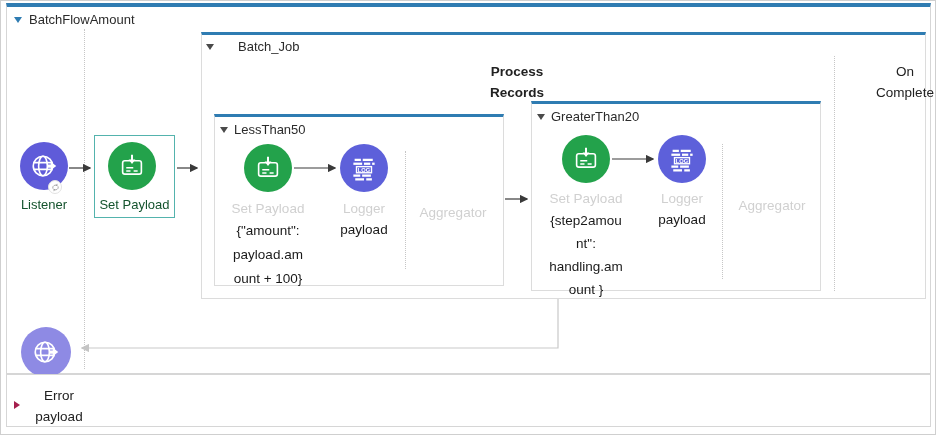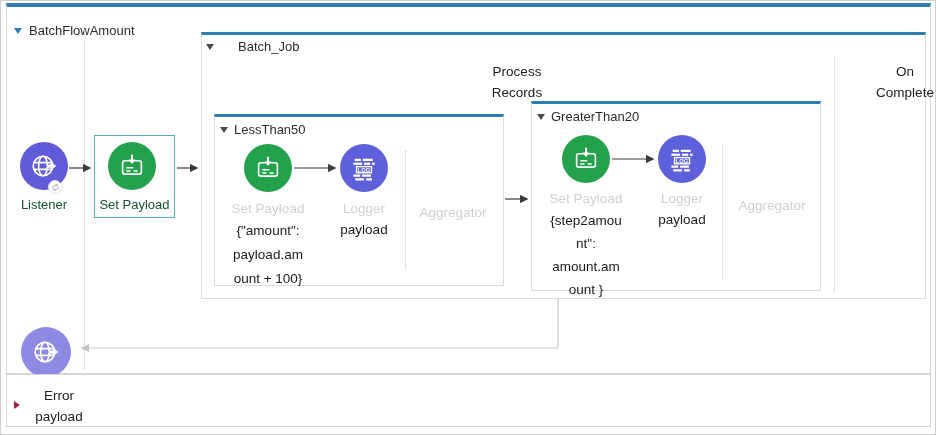--- a/index.html
+++ b/index.html
@@ -87,21 +87,21 @@
       <path d="M8.2 0.8l0.6 2.6-2.6 0.4z" fill="#9a9a9a"></path>
       <path d="M3.8 11.2l-0.6-2.6 2.6-0.4z" fill="#9a9a9a"></path>
     </symbol>
   </defs>
 </svg>
 
 <div class="canvas">
 
   <div class="abs flow-container"></div>
 
-  <div class="abs" style="left:13px;top:22px;display:flex;align-items:center;gap:7px;text-align:center;">
+  <div class="abs" style="left:13px;top:11px;display:flex;align-items:center;gap:7px;text-align:center;">
     <span class="tri-down blue"></span>
     <span class="scope-title">BatchFlowAmount</span>
   </div>
 
   <div class="abs dotted-v" style="left:83px;top:28px;height:340px;"></div>
 
   <div class="abs node-circle" style="left:19px;top:141px;background:#5f5bd9;">
     <svg viewBox="0 0 24 24">
         <use href="#icon-globe"></use>
       </svg>
@@ -119,21 +119,21 @@
         <use href="#icon-payload"></use>
       </svg>
   </div>
   <div class="abs lbl" style="left:93px;top:196px;width:81px;">Set Payload</div>
 
   <div class="abs scope-box" style="left:200px;top:31px;width:725px;height:267px;"></div>
   <div class="abs" style="left:205px;top:38px;display:flex;align-items:center;gap:24px;">
     <span class="tri-down"></span>
     <span class="scope-title">Batch_Job</span>
   </div>
-  <div class="abs section-lbl" style="left:481px;top:60px;width:70px;">Process Records</div>
+  <div class="abs section-lbl" style="left:481px;top:60px;width:70px;font-weight:bold;">Process Records</div>
   <div class="abs dotted-v" style="left:833px;top:55px;height:235px;"></div>
   <div class="abs section-lbl" style="left:837px;top:60px;width:70px;margin-left:32px;">On Complete</div>
 
   <div class="abs scope-box" style="left:213px;top:113px;width:290px;height:172px;"></div>
   <div class="abs" style="left:219px;top:121px;display:flex;align-items:center;gap:6px;">
     <span class="tri-down"></span>
     <span class="scope-title">LessThan50</span>
   </div>
   <div class="abs node-circle" style="left:243px;top:143px;background:#23a24b;">
     <svg viewBox="0 0 24 24">
@@ -160,21 +160,21 @@
     <span class="scope-title">GreaterThan20</span>
   </div>
   <div class="abs node-circle" style="left:561px;top:134px;background:#23a24b;">
     <svg viewBox="0 0 24 24">
         <use href="#icon-payload"></use>
       </svg>
   </div>
   <div class="abs ghost" style="left:540px;top:190px;width:90px;">Set Payload</div>
   <div class="abs expr" style="left:535px;top:208px;width:100px;line-height:23px;">{step2amou
 nt":
-amount.am
+handling.am
 ount }</div>
   <div class="abs node-circle" style="left:657px;top:134px;background:#5d60da;">
     <svg viewBox="0 0 24 24">
         <use href="#icon-logger"></use>
       </svg>
   </div>
   <div class="abs ghost" style="left:651px;top:190px;width:60px;">Logger</div>
   <div class="abs value-lbl" style="left:646px;top:211px;width:70px;">payload</div>
   <div class="abs dotted-v" style="left:721px;top:143px;height:135px;"></div>
   <div class="abs ghost" style="left:731px;top:197px;width:80px;">Aggregator</div>

